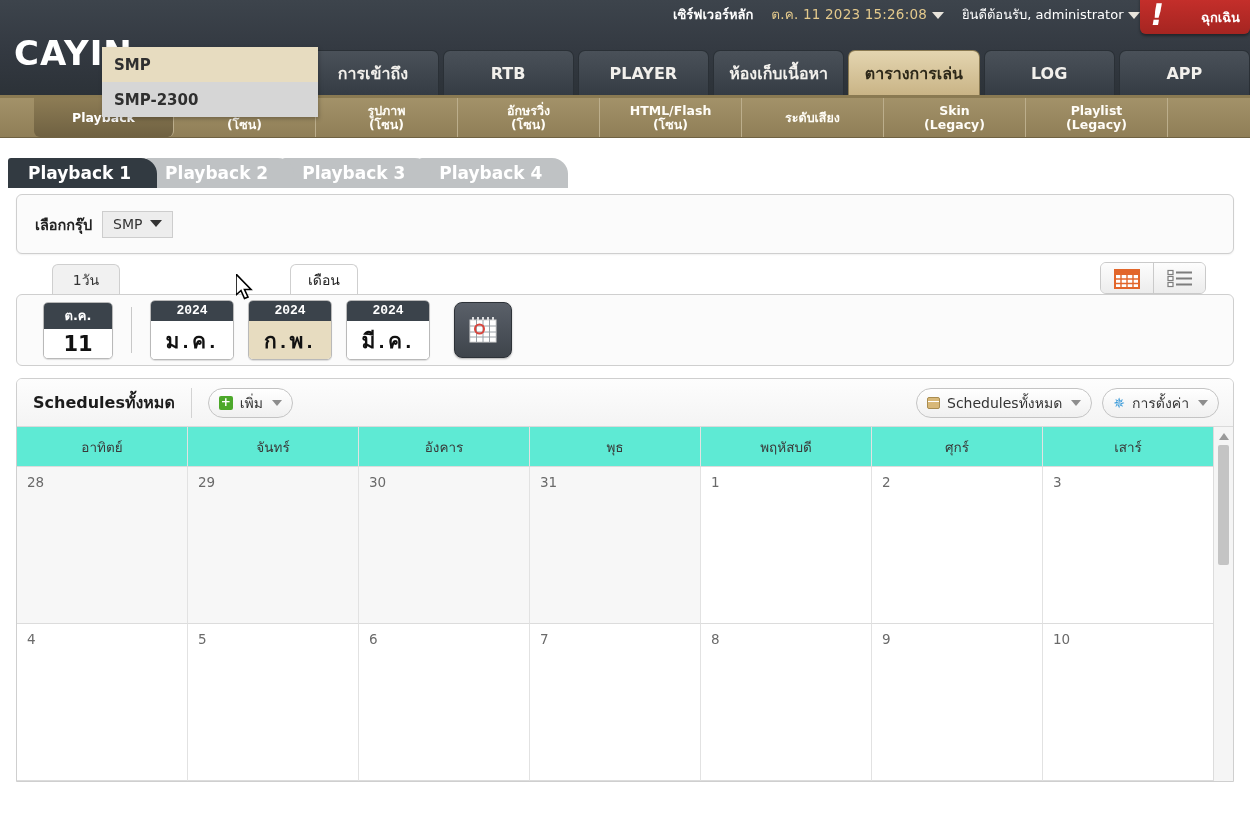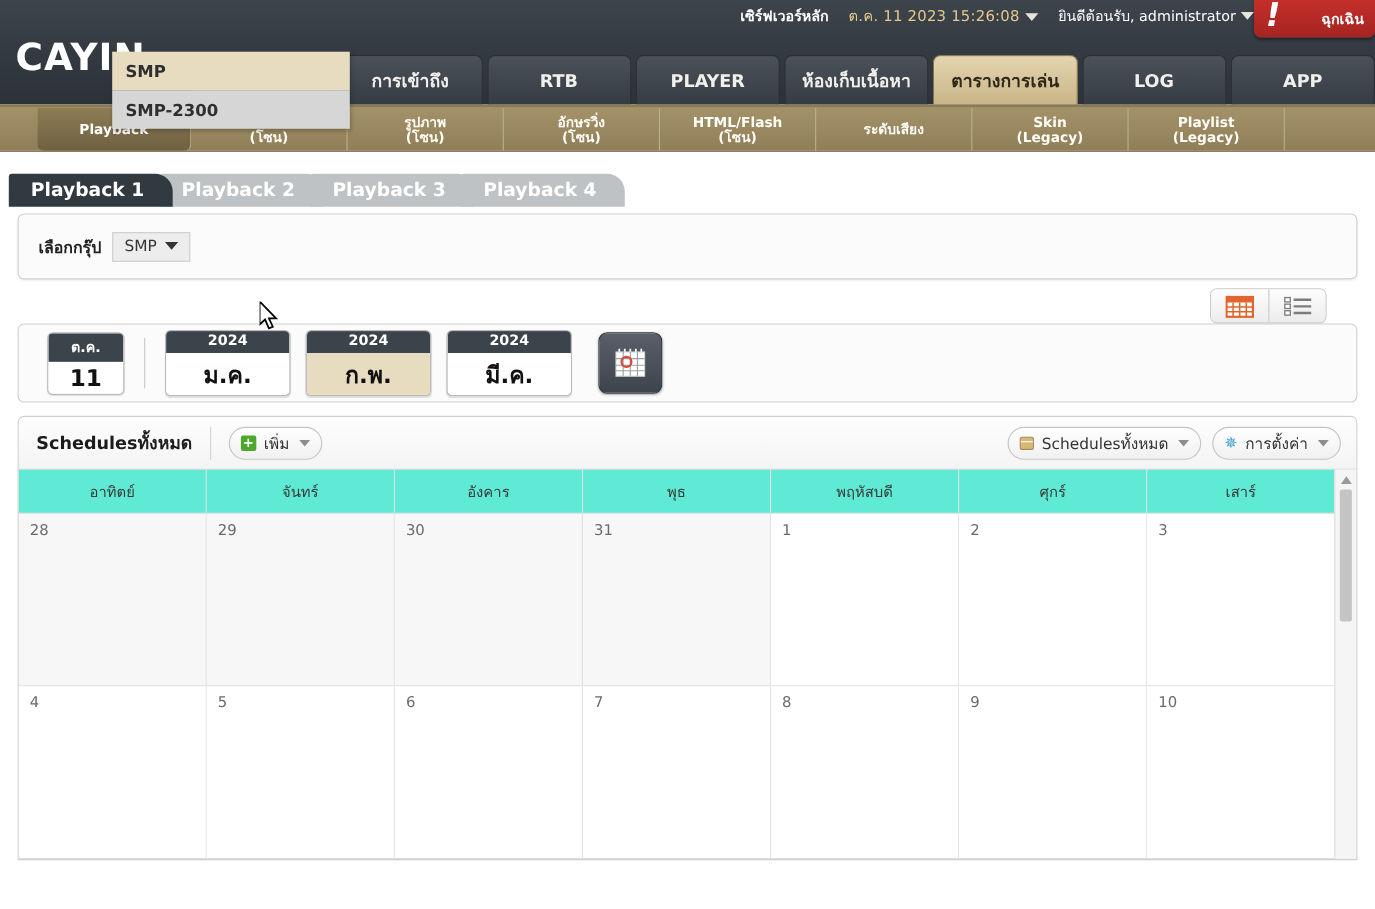--- a/index.html
+++ b/index.html
@@ -263,21 +263,21 @@
   .dtile .top {
     background: #3b434b; color: #fff;
     font-size: 13px; font-weight: bold;
     padding: 2px 0 3px;
   }
   .dtile .bot {
     font-size: 21px; font-weight: bold; color: #111;
     padding: 3px 0 2px;
     background: #ffffff;
   }
-  .dtile.wide { width: 114px; }
+  .dtile.wide { width: 84px; font-family: Liberation Mono, monospace; }
   .dtile.sel .bot { background: #e7dcc0; }
   .vsep { width: 1px; height: 46px; background: #c9c9c9; margin: 0 18px; }
   .dtile.wide + .dtile.wide { margin-left: 14px; }
   .calbtn {
     width: 58px; height: 56px;
     margin-left: 24px;
     border-radius: 8px;
     background: linear-gradient(to bottom,#5a6069,#3e444b);
     border: 1px solid #2d3238;
     display: flex; align-items: center; justify-content: center;
@@ -499,20 +499,28 @@
   <div class="grouprow">
     <span class="grouplabel">เลือกกรุ๊ป</span>
     <span class="groupselect">
       <span>SMP</span>
       <span class="tri-down"></span>
     </span>
   </div>
 </div>
 
 <div class="viewrow">
+  <div class="vtabs" id="vtabs">
+      <div class="vtab">
+        <span>1วัน</span>
+      </div>
+      <div class="vtab active" style="margin-left: 168px;">
+        <span>เดือน</span>
+      </div>
+    </div>
   <div class="viewtoggle">
     <div class="vtoggle-btn">
       <svg width="26" height="22" viewBox="0 0 26 22">
         <rect x="1" y="3" width="24" height="18" fill="#fff" stroke="#e2662b" stroke-width="2"></rect>
         <rect x="1" y="3" width="24" height="5" fill="#e2662b"></rect>
         <g stroke="#e2662b" stroke-width="1.4">
           <line x1="7" y1="8" x2="7" y2="21"></line>
             <line x1="13" y1="8" x2="13" y2="21"></line>
             <line x1="19" y1="8" x2="19" y2="21"></line>
           <line x1="1" y1="12" x2="25" y2="12"></line>

